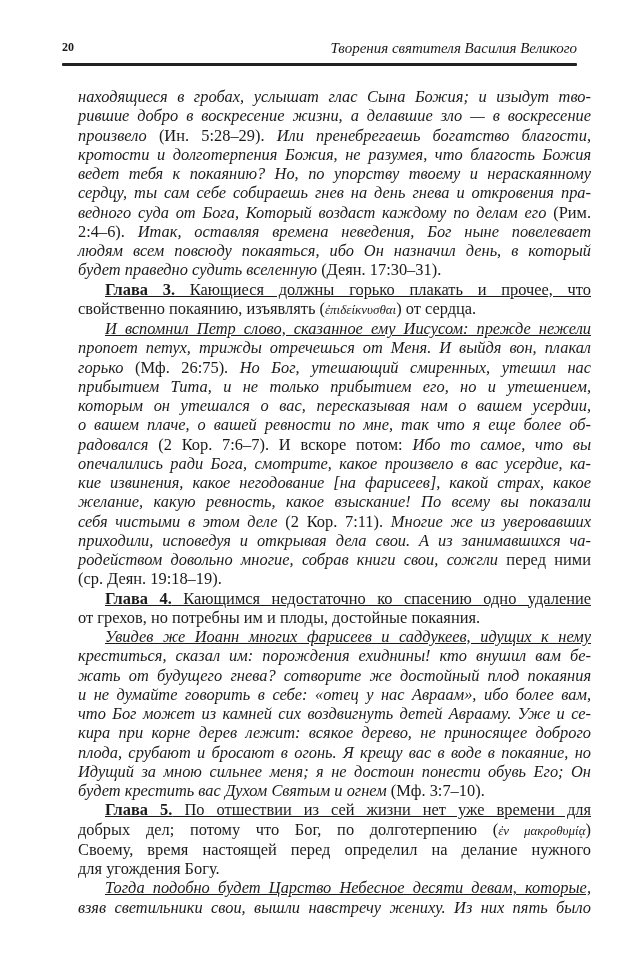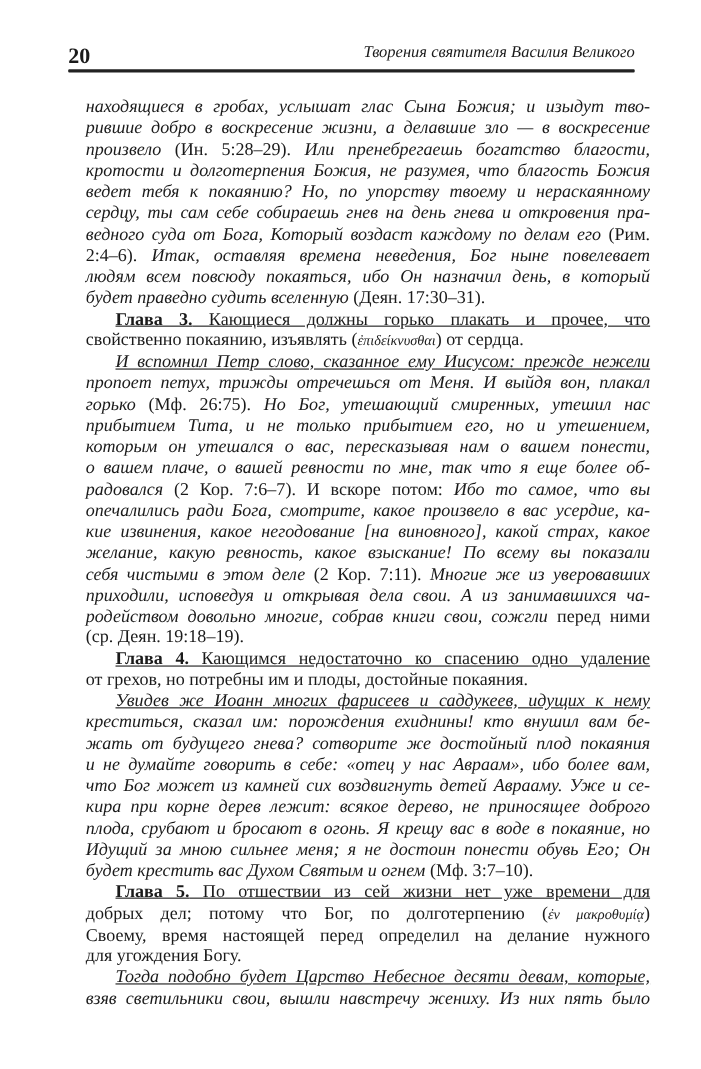--- a/index.html
+++ b/index.html
@@ -7,21 +7,21 @@
     width: 637px; height: 972px; background: #ffffff; overflow: hidden;
     position: relative;
     font-family: "DejaVu Serif", "Liberation Serif", serif;
     color: #1a1a1a;
   }
   .header {
     position: absolute; left: 62px; top: 38px; width: 515px; height: 22px;
   }
   .page-num {
     position: absolute; left: 0; top: 2px;
-    font-family: "Liberation Serif", serif; font-size: 20px; font-weight: bold;
+    font-family: "Liberation Serif", serif; font-size: 12px; font-weight: bold;
   }
   .running-title {
     position: absolute; left: 0; right: 0; top: 2px; text-align: right;
     font-family: "Liberation Serif", serif; font-style: italic; font-size: 15px;
     padding-left: 20px;
   }
   .rule {
     position: absolute; left: 62px; top: 63px; width: 515px; height: 3px;
     background: #222; border-radius: 1px;
   }
@@ -57,25 +57,25 @@
     <span class="line"><span class="it">ведного суда от Бога, Который воздаст каждому по делам его</span><span> (Рим.</span></span>
     <span class="line"><span>2:4–6). </span><span class="it">Итак, оставляя времена неведения, Бог ныне повелевает</span></span>
     <span class="line"><span class="it">людям всем повсюду покаяться, ибо Он назначил день, в который</span></span>
     <span class="line last"><span class="it">будет праведно судить вселенную</span><span> (Деян. 17:30–31).</span></span>
     <span class="line ind"><span class="b">Глава 3.</span><span> Кающиеся должны горько плакать и прочее, что</span></span>
     <span class="line last"><span>свойственно покаянию, изъявлять (</span><span class="greek">ἐπιδείκνυσθαι</span><span>) от сердца.</span></span>
     <span class="line ind"><span class="it">И вспомнил Петр слово, сказанное ему Иисусом: прежде нежели</span></span>
     <span class="line"><span class="it">пропоет петух, трижды отречешься от Меня. И выйдя вон, плакал</span></span>
     <span class="line"><span class="it">горько</span><span> (Мф. 26:75). </span><span class="it">Но Бог, утешающий смиренных, утешил нас</span></span>
     <span class="line"><span class="it">прибытием Тита, и не только прибытием его, но и утешением,</span></span>
-    <span class="line"><span class="it">которым он утешался о вас, пересказывая нам о вашем понести,</span></span>
+    <span class="line"><span class="it">которым он утешался о вас, пересказывая нам о вашем усердии,</span></span>
     <span class="line"><span class="it">о вашем плаче, о вашей ревности по мне, так что я еще более об-</span></span>
     <span class="line"><span class="it">радовался</span><span> (2 Кор. 7:6–7). И вскоре потом: </span><span class="it">Ибо то самое, что вы</span></span>
     <span class="line"><span class="it">опечалились ради Бога, смотрите, какое произвело в вас усердие, ка-</span></span>
-    <span class="line"><span class="it">кие извинения, какое негодование [на виновного], какой страх, какое</span></span>
+    <span class="line"><span class="it">кие извинения, какое негодование [на фарисеев], какой страх, какое</span></span>
     <span class="line"><span class="it">желание, какую ревность, какое взыскание! По всему вы показали</span></span>
     <span class="line"><span class="it">себя чистыми в этом деле</span><span> (2 Кор. 7:11). </span><span class="it">Многие же из уверовавших</span></span>
     <span class="line"><span class="it">приходили, исповедуя и открывая дела свои. А из занимавшихся ча-</span></span>
     <span class="line"><span class="it">родейством довольно многие, собрав книги свои, сожгли</span><span> перед ними</span></span>
     <span class="line last"><span>(ср. Деян. 19:18–19).</span></span>
     <span class="line ind"><span class="b">Глава 4.</span><span> Кающимся недостаточно ко спасению одно удаление</span></span>
     <span class="line last"><span>от грехов, но потребны им и плоды, достойные покаяния.</span></span>
     <span class="line ind"><span class="it">Увидев же Иоанн многих фарисеев и саддукеев, идущих к нему</span></span>
     <span class="line"><span class="it">креститься, сказал им: порождения ехиднины! кто внушил вам бе-</span></span>
     <span class="line"><span class="it">жать от будущего гнева? сотворите же достойный плод покаяния</span></span>

